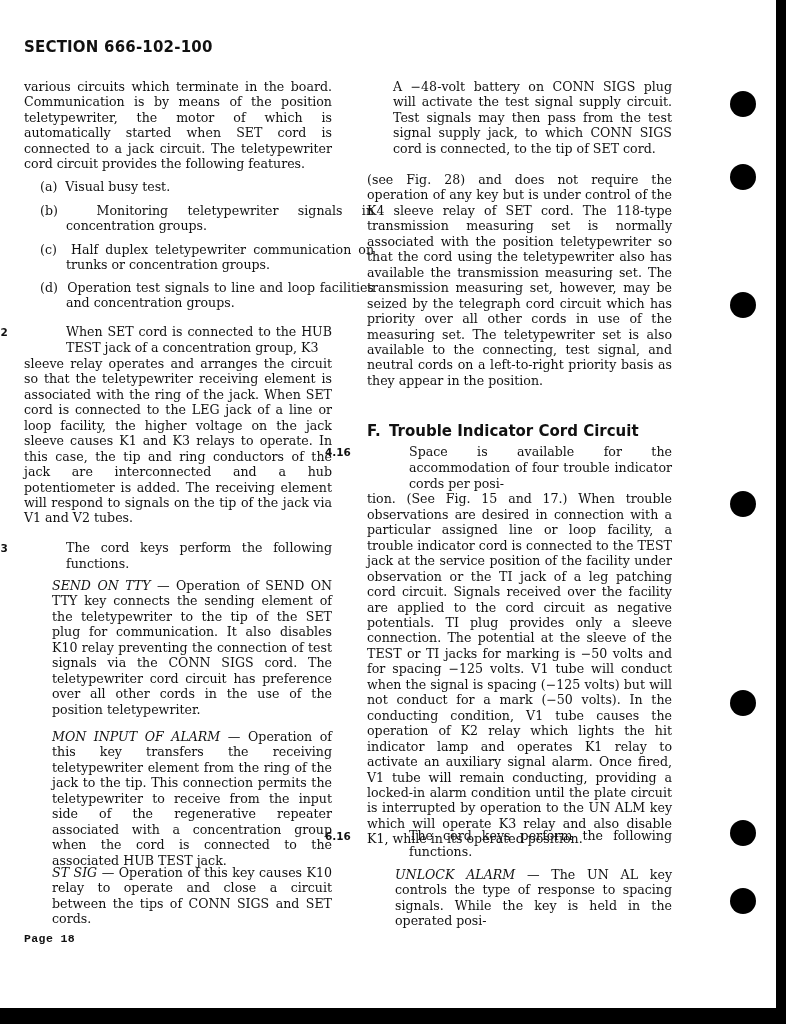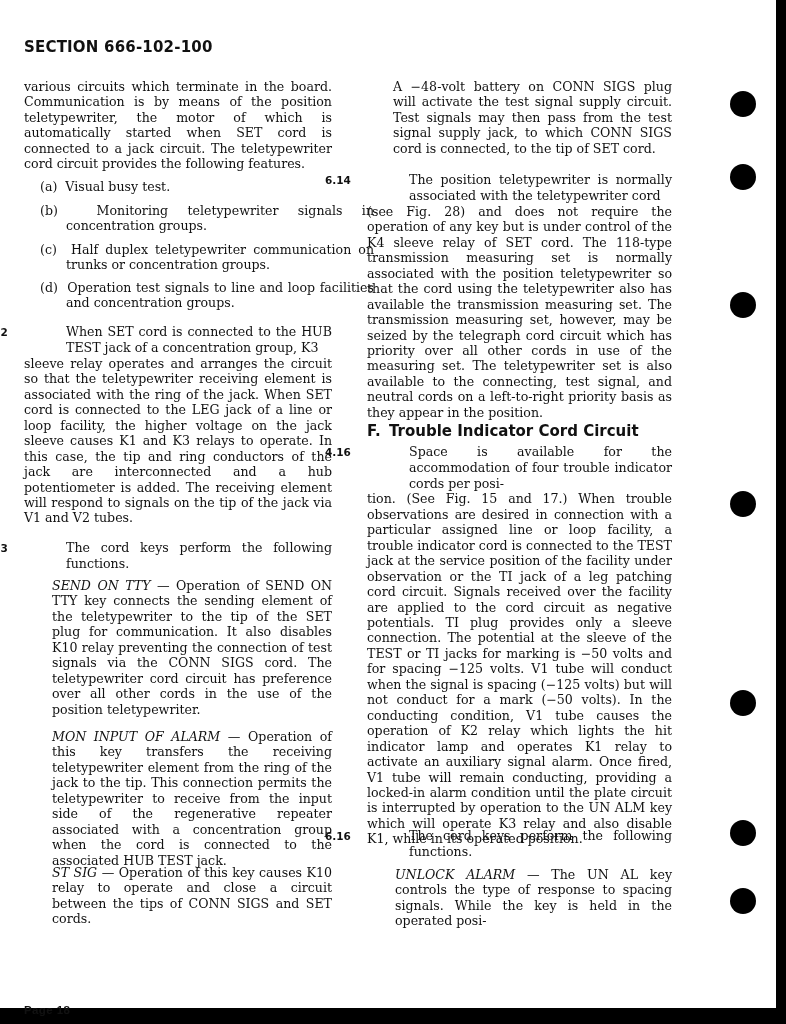--- a/index.html
+++ b/index.html
@@ -10,22 +10,22 @@
   }
   .page-edge-right { position: absolute; left: 776px; top: 0; width: 10px; height: 1024px; background: #000; }
   .page-edge-bottom { position: absolute; left: 0; top: 1008px; width: 786px; height: 16px; background: #000; }
   .hole { position: absolute; left: 730px; width: 26px; height: 26px; border-radius: 50%; background: #000; }
 
   .header {
     position: absolute; left: 24px; top: 38px;
     font-family: "DejaVu Sans", sans-serif; font-weight: bold; font-size: 15px; letter-spacing: 0.2px;
   }
   .footer {
-    position: absolute; left: 24px; top: 1004px;
-    font-family: Liberation Sans, sans-serif; font-weight: bold; font-size: 11.5px; letter-spacing: 0.4px;
+    position: absolute; left: 24px; top: 932px;
+    font-family: Liberation Mono, monospace; font-weight: bold; font-size: 11.5px; letter-spacing: 0.4px;
   }
   .col { position: absolute; top: 0; }
   .col-left { left: 24px; width: 308px; }
   .col-right { left: 367px; width: 305px; }
 
   .blk { position: absolute; font-size: 12.6px; line-height: 15.45px; text-align: justify; }
   .col-left .blk { width: 308px; }
   .col-right .blk { width: 305px; }
   .pnum {
     font-family: "DejaVu Sans", sans-serif; font-weight: bold; font-size: 10.5px;
@@ -105,23 +105,20 @@
     <span class="keyname">ST SIG</span>
     <span>—</span>
     <span>Operation of this key causes K10 relay to operate and close a circuit between the tips of CONN SIGS and SET cords.</span>
   </div>
 </div>
 
 <div class="col col-right">
   <div class="blk" style="top:79px; left:26px; width:279px;">A −48-volt battery on CONN SIGS plug will activate the test signal supply circuit. Test signals may then pass from the test signal supply jack, to which CONN SIGS cord is connected, to the tip of SET cord.</div>
 
   <div class="blk" style="top:172px">
-    <div class="cont-indent" style="text-indent:-42px;">
-      <span class="pnum">6.14</span><span>The position teletypewriter is normally associated with the teletypewriter cord</span>
-    </div>
     <div>(see Fig. 28) and does not require the operation of any key but is under control of the K4 sleeve relay of SET cord. The 118-type transmission measuring set is normally associated with the position teletypewriter so that the cord using the teletypewriter also has available the transmission measuring set. The transmission measuring set, however, may be seized by the telegraph cord circuit which has priority over all other cords in use of the measuring set. The teletypewriter set is also available to the connecting, test signal, and neutral cords on a left-to-right priority basis as they appear in the position.</div>
   </div>
 
   <div class="subhead" style="top:422px">
     <span class="letter">F.</span><span>Trouble Indicator Cord Circuit</span>
   </div>
 
   <div class="blk" style="top:444px">
     <div class="cont-indent" style="text-indent:-42px;">
       <span class="pnum">4.16</span><span>Space is available for the accommodation of four trouble indicator cords per posi-</span>

